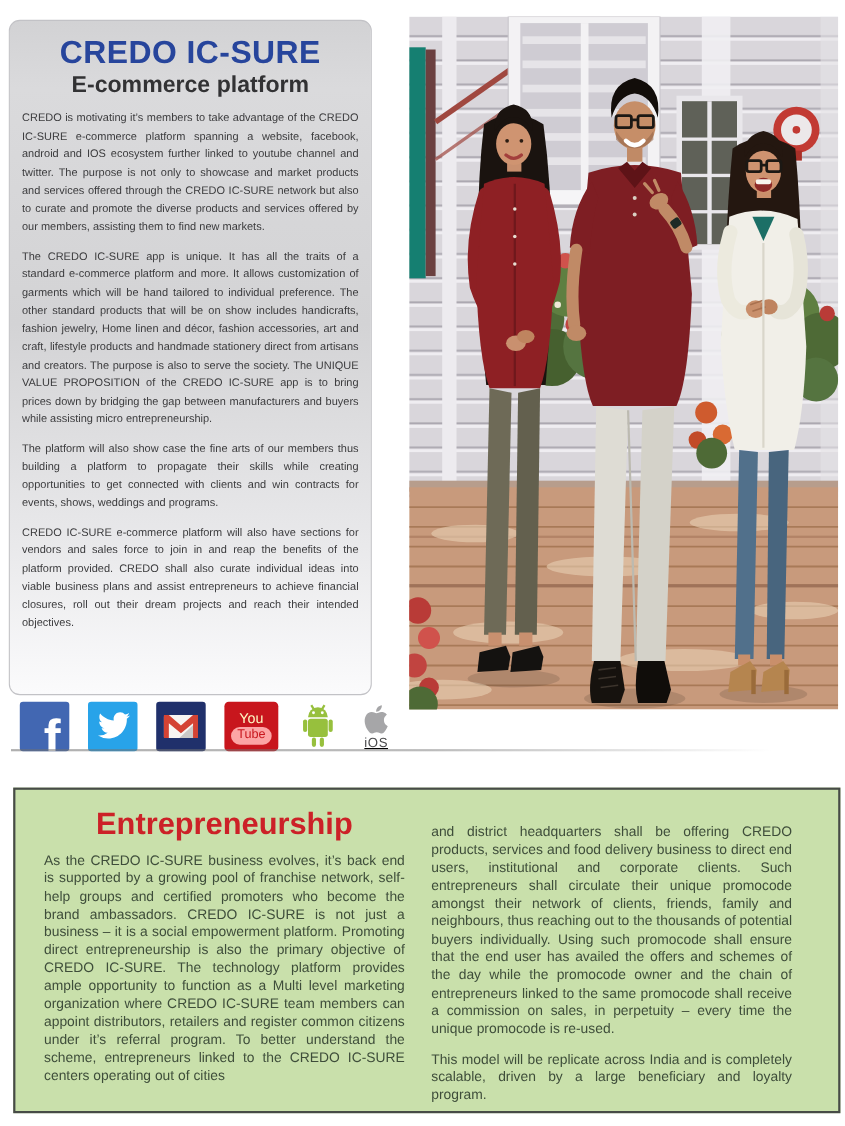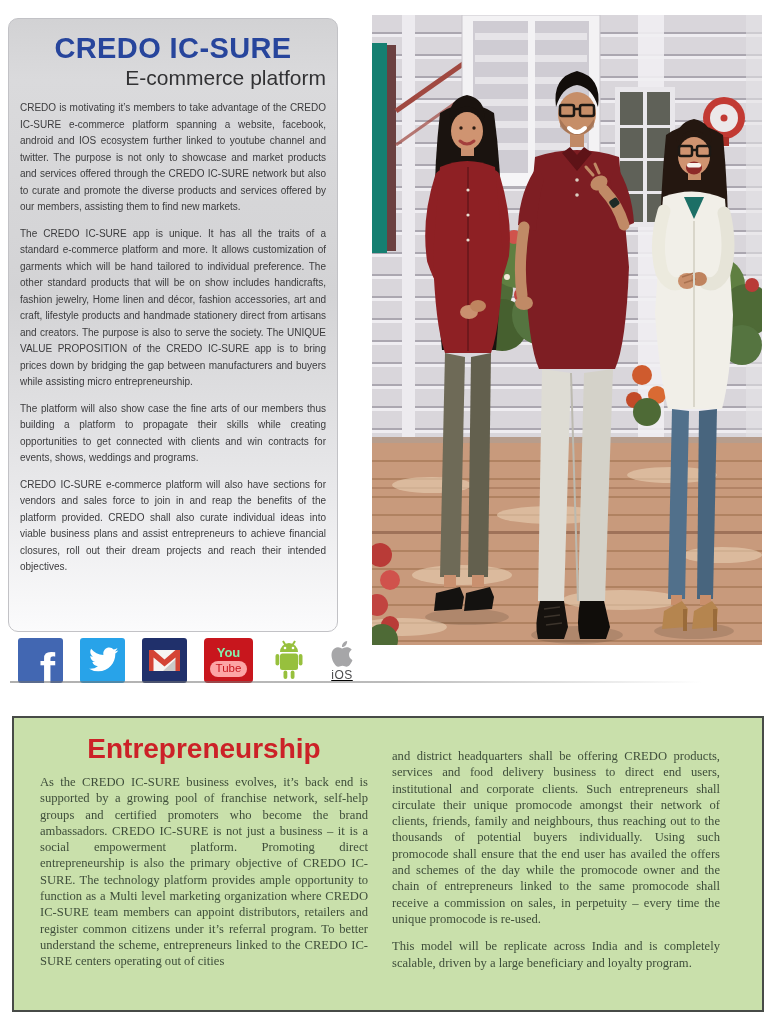--- a/index.html
+++ b/index.html
@@ -5,53 +5,53 @@
   html,body{margin:0;padding:0;background:#ffffff;}
   .page{position:relative;width:768px;height:1024px;background:#ffffff;overflow:hidden;
         font-family:"Liberation Sans",sans-serif;}
 
   
   .credo-card{position:absolute;left:8px;top:18px;width:330px;height:614px;
     border-radius:10px;border:1px solid #c2c2c6;box-sizing:border-box;
     background:linear-gradient(180deg,#d2d2d4 0%,#dadadc 10%,#d3d3d5 45%,#e9e9eb 78%,#fbfbfc 100%);
     padding:13px 11px 0 11px;}
   .credo-card h1{margin:0;text-align:center;color:#27459c;font-size:29px;font-weight:bold;letter-spacing:.4px;}
-  .credo-card h2{margin:1px 0 10px;text-align:right;color:#323234;font-size:21px;font-weight:normal;}
+  .credo-card h2{margin:1px 0 10px;text-align:center;color:#323234;font-size:21px;font-weight:bold;}
   .card-p{margin:0 0 10px;color:#3b3b3d;font-size:10px;line-height:16.5px;text-align:justify;}
 
   
   .photo{position:absolute;left:372px;top:15px;width:390px;height:630px;margin:0;}
   .photo svg{display:block;width:100%;height:100%;}
 
   
   .social-row{position:absolute;left:18px;top:637px;height:46px;display:flex;align-items:center;gap:17px;}
   .sicon{flex:none;display:flex;align-items:center;justify-content:center;cursor:pointer;}
   .fb{width:45px;height:45px;background:#4267b2;border-radius:3px;overflow:hidden;}
   .fb span{color:#fff;font-size:46px;font-weight:bold;line-height:1;transform:translate(7px,10px);}
   .tw{width:45px;height:45px;background:#28a3e9;border-radius:3px;}
   .gm{width:45px;height:45px;background:#20306b;border-radius:3px;}
   .yt{width:49px;height:45px;background:#c8161d;border-radius:4px;flex-direction:column;}
-  .yt .you{color:#86efac;font-size:13px;font-weight:bold;line-height:1;margin-top:3px;}
+  .yt .you{color:#fef9c3;font-size:13px;font-weight:normal;line-height:1;margin-top:3px;}
   .yt .tube-pill{margin-top:2px;width:37px;height:16px;background:#fca5a5;border-radius:8px;color:#c8161d;
       font-size:11.5px;font-weight:normal;display:flex;align-items:center;justify-content:center;line-height:1;}
   .an{width:38px;height:45px;background:transparent;}
   .ap{width:34px;height:46px;flex-direction:column;background:transparent;text-decoration:underline;}
   .ap .ios-label{color:#4a4a4c;font-size:12px;line-height:1;margin-top:-1px;letter-spacing:.5px;}
 
   
   .divider{position:absolute;left:10px;top:681px;width:692px;height:2px;
     background:linear-gradient(90deg,rgba(110,110,110,.55) 0%,rgba(120,120,120,.5) 55%,rgba(120,120,120,0) 100%);}
 
   
   .green-box{position:absolute;left:12px;top:716px;width:752px;height:296px;box-sizing:border-box;
     background:#c9e0ab;border:2px solid #474b47;display:flex;gap:24px;padding:10px 20px 0 26px;}
   .gcol{width:328px;}
   .gcol.right{padding-top:20px;}
   .green-box h2{margin:5px 0 9px;text-align:center;color:#cc2127;font-size:28px;font-weight:bold;}
-  .green-p{margin:0 0 11px;color:#3e4d3a;font-size:12.6px;line-height:16.3px;text-align:justify;font-family:Liberation Serif, serif;}
+  .green-p{margin:0 0 11px;color:#3e4d3a;font-size:12.6px;line-height:16.3px;text-align:justify;}
 </style>
 </head>
 <body>
 
 <div class="page">
 
   <section class="credo-card">
     <h1>CREDO IC-SURE</h1>
     <h2>E-commerce platform</h2>
     <p class="card-p">CREDO is motivating it’s members to take advantage of the CREDO IC-SURE e-commerce platform spanning a website, facebook, android and IOS ecosystem further linked to youtube channel and twitter. The purpose is not only to showcase and market products and services offered through the CREDO IC-SURE network but also to curate and promote the diverse products and services offered by our members, assisting them to find new markets.</p>

